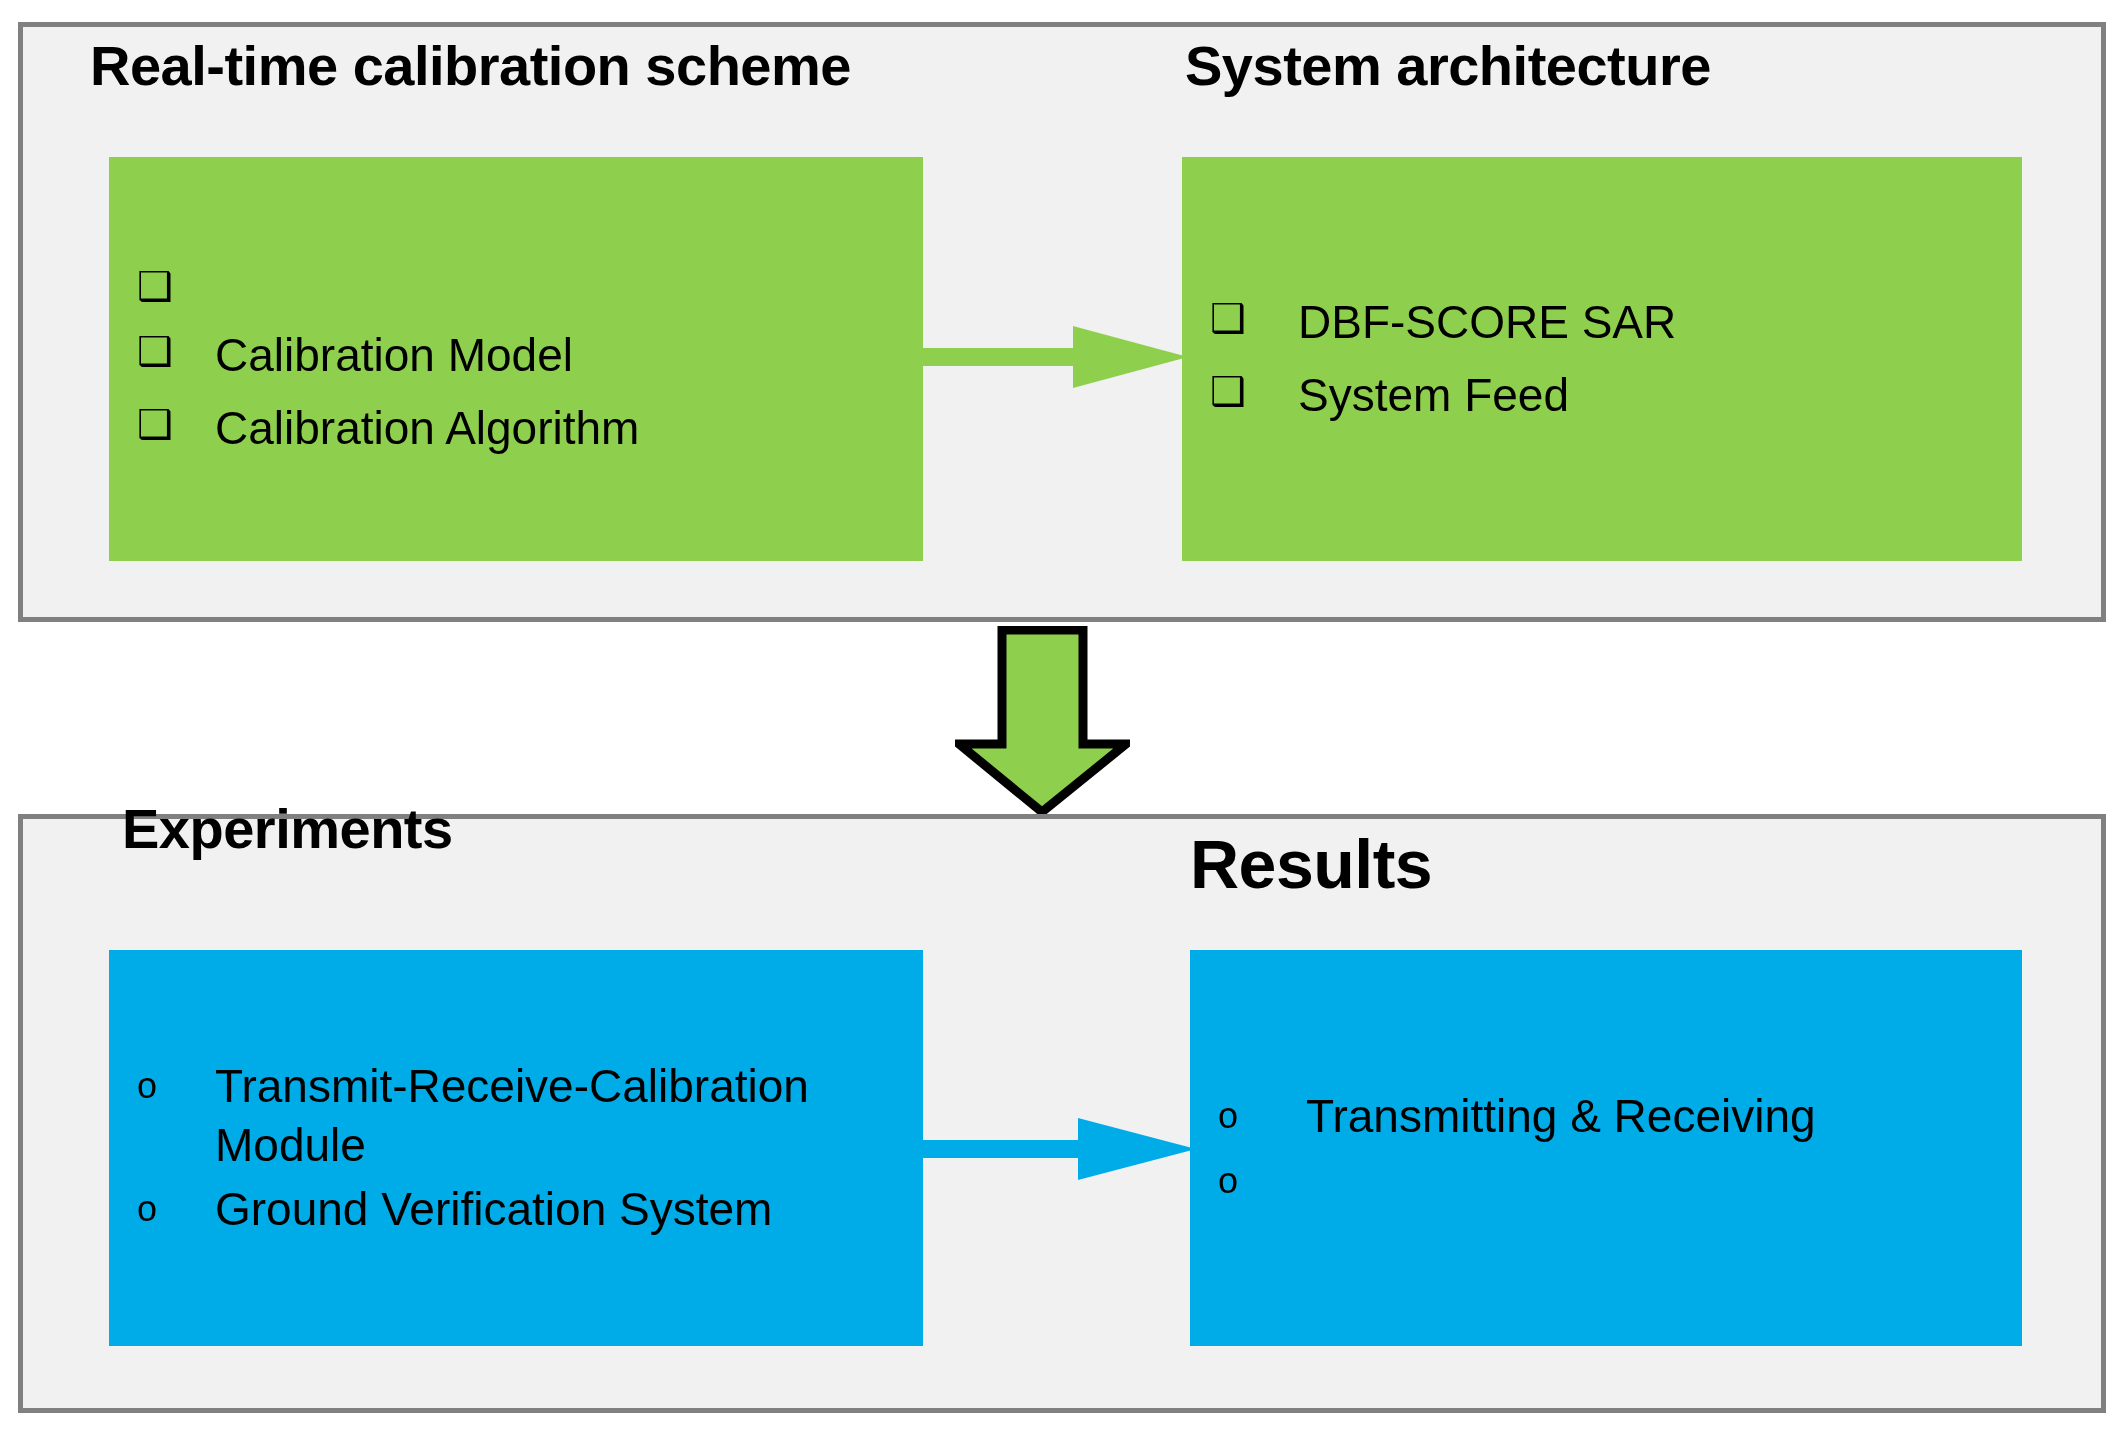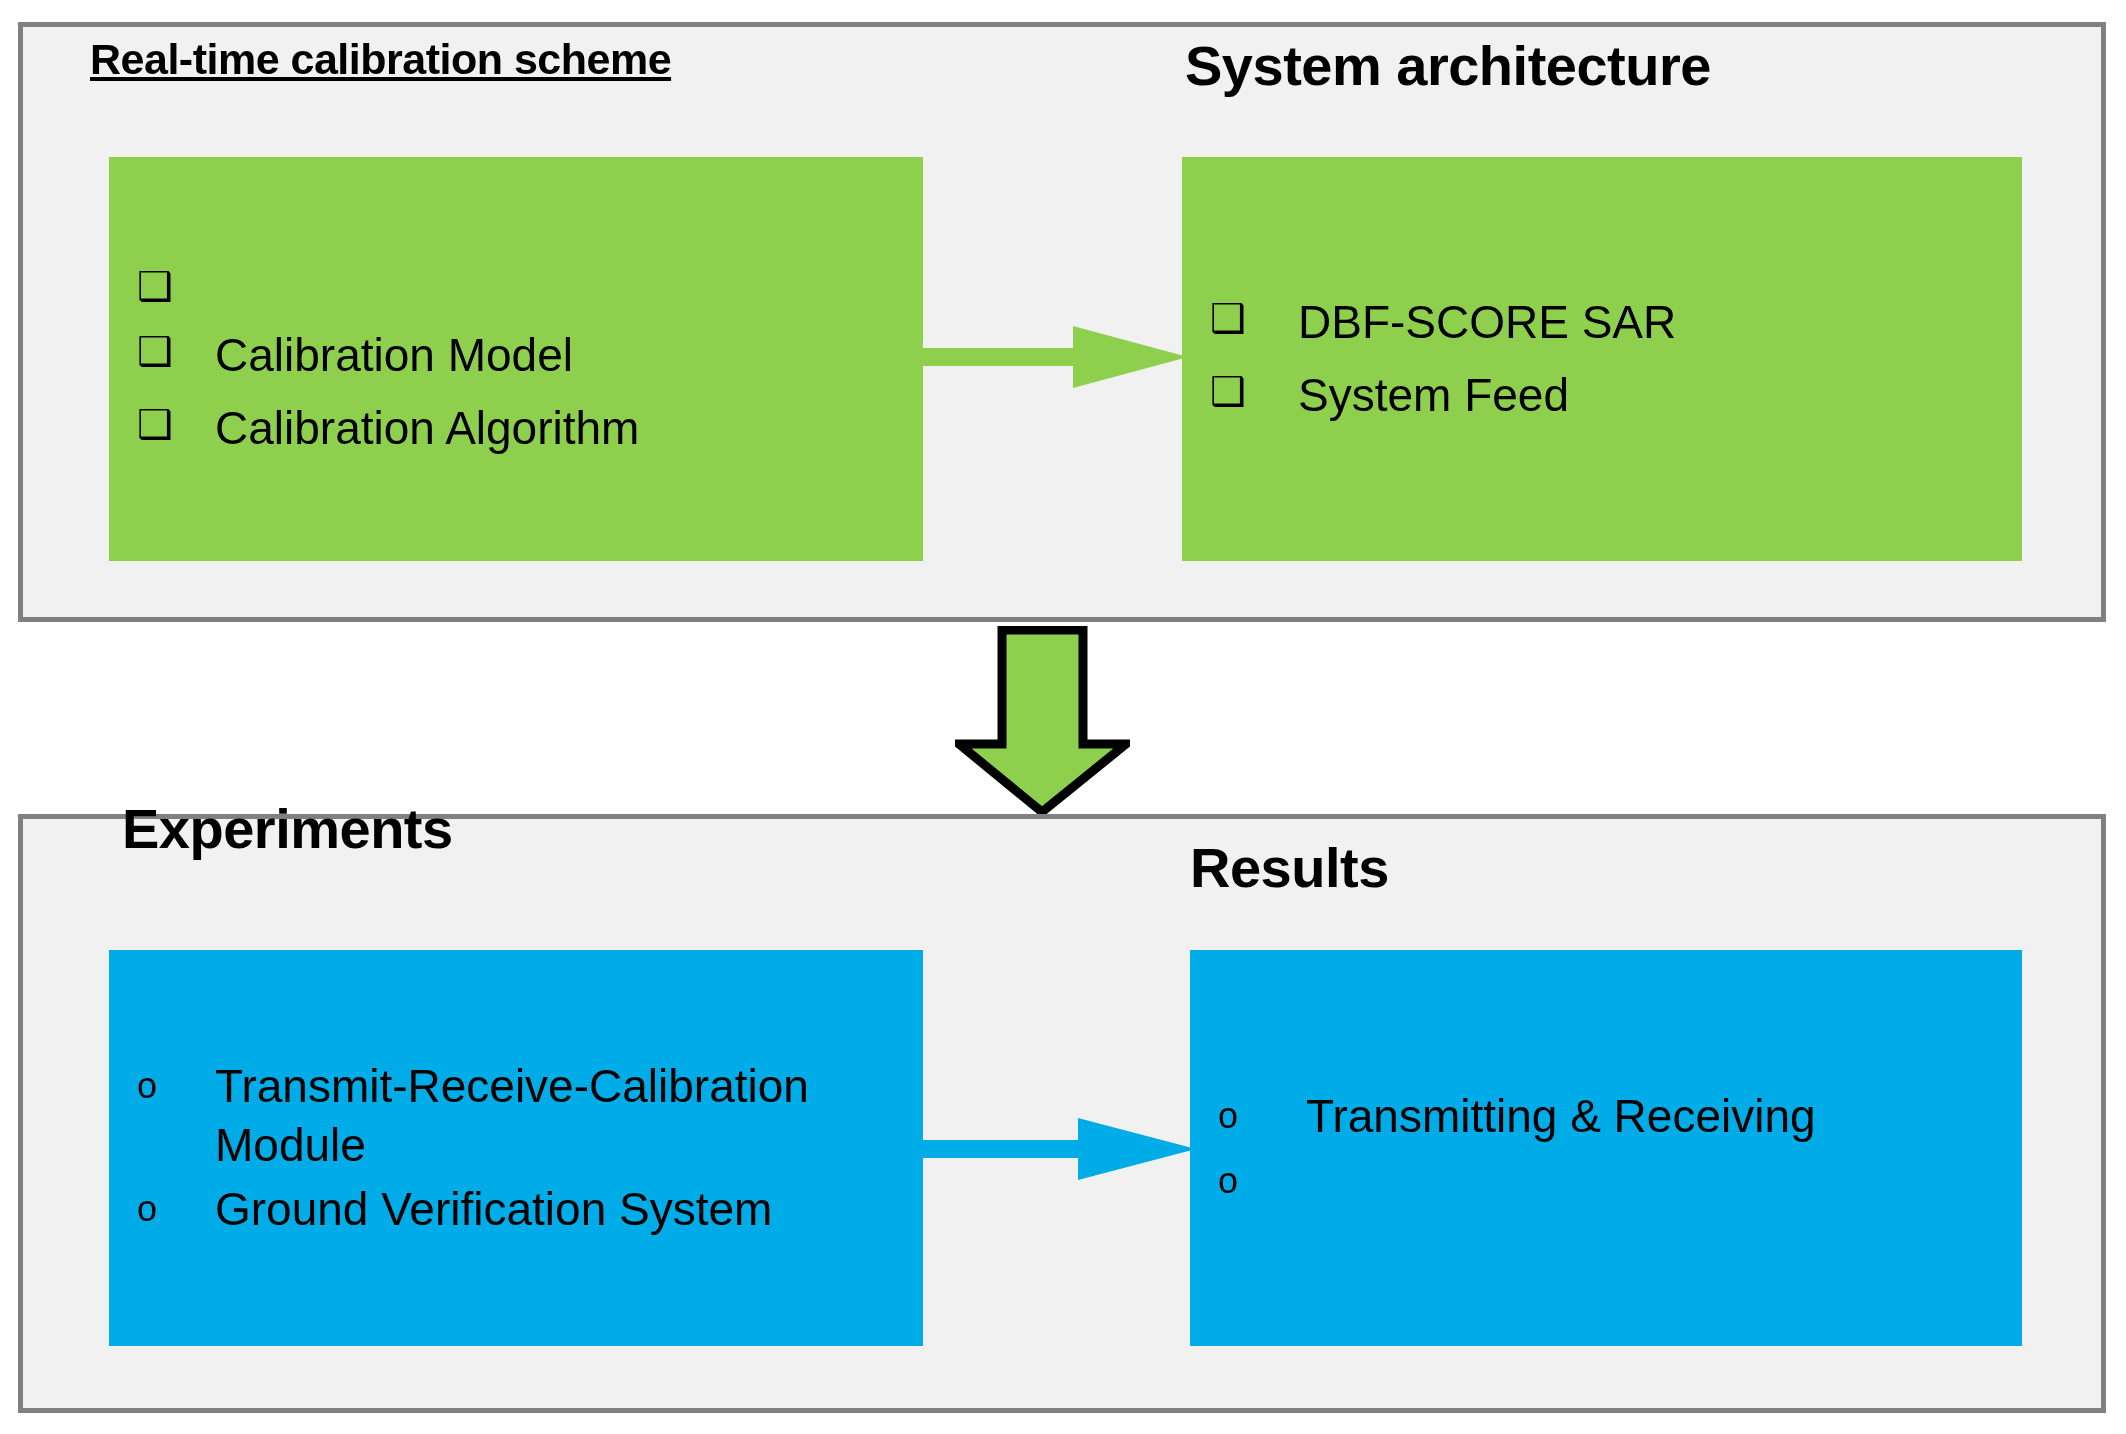--- a/index.html
+++ b/index.html
@@ -47,38 +47,36 @@
     position: absolute;
     font-weight: bold;
     color: #000000;
     white-space: nowrap;
     letter-spacing: -0.5px;
     line-height: 1;
   }
   #title-scheme {
     left: 90px;
     top: 38px;
-    font-size: 43px;
-    text-decoration: underline;
+    font-size: 56px;
   }
   #title-architecture {
     left: 1185px;
     top: 38px;
     font-size: 56px;
   }
   #title-experiments {
     left: 122px;
     top: 801px;
     font-size: 56px;
   }
   #title-results {
     left: 1190px;
     top: 830px;
-    font-size: 56px;
-    margin-top: 10px;
+    font-size: 68px;
   }
 
   
   .content-box {
     position: absolute;
     box-sizing: border-box;
     display: flex;
     flex-direction: column;
     justify-content: center;
   }

